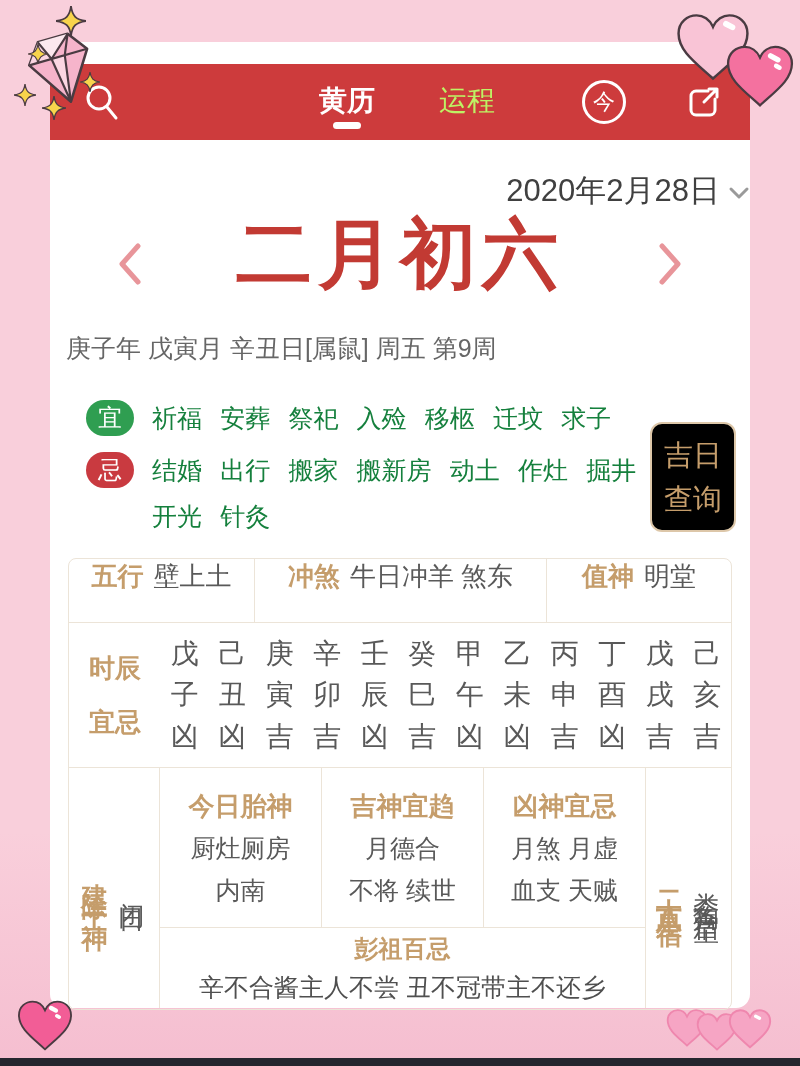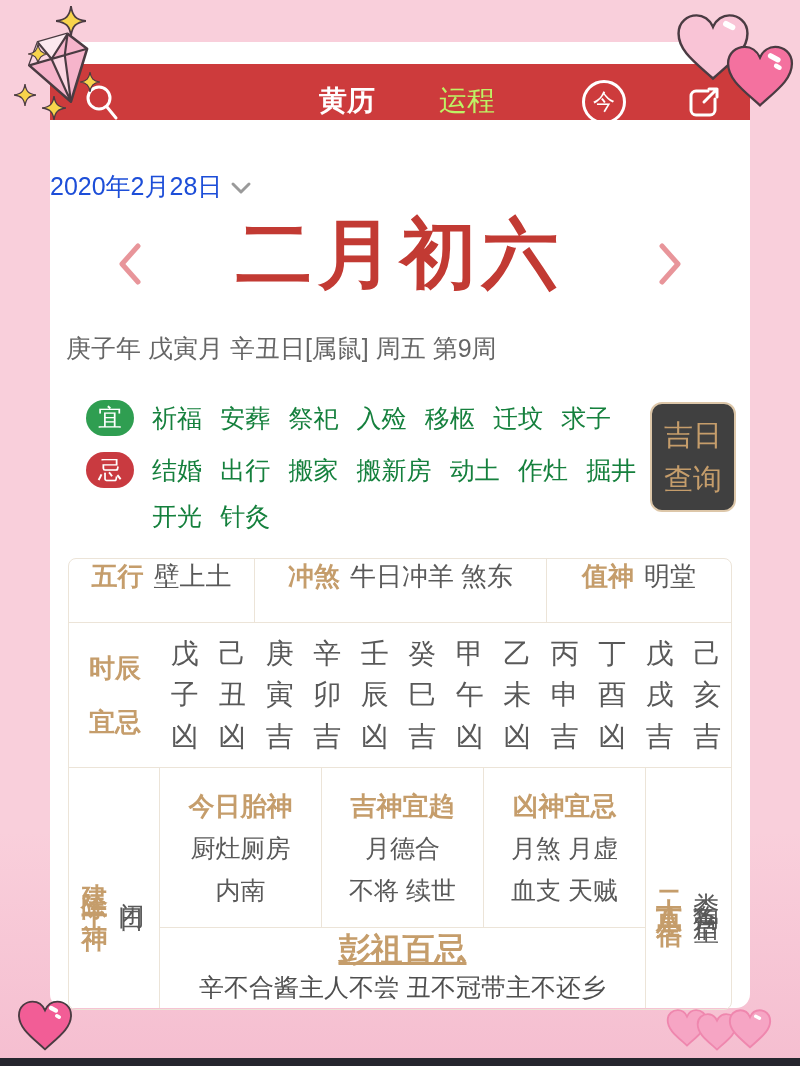--- a/index.html
+++ b/index.html
@@ -9,39 +9,39 @@
     position:relative; overflow:hidden;
     background:linear-gradient(180deg,#f9cfdb 0%,#f9cfdb 78%,#f5bed0 100%);
   }
   
   .app-card {
     position:absolute; left:50px; top:42px; width:700px; height:966px;
     background:#ffffff; border-radius:14px;
   }
   
   .hdr {
-    position:absolute; left:0; top:22px; width:700px; height:56px;
+    position:absolute; left:0; top:22px; width:700px; height:76px;
     background:#cd3b3c; border-radius:10px 10px 0 0;
   }
   .hdr .search { position:absolute; left:32px; top:18px; width:40px; height:40px; cursor:pointer; }
   .tab { position:absolute; top:18px; width:90px; text-align:center; font-size:28px; cursor:pointer; }
   .tab1 { left:252px; color:#ffffff; font-weight:bold; }
   .tab2 { left:372px; color:#bef264;font-family:Liberation Mono, monospace; }
   .tab-underline { position:absolute; left:283px; top:58px; width:28px; height:7px; border-radius:4px; background:#ffffff; }
   .today-ic {
     position:absolute; left:532px; top:16px; width:44px; height:44px;
     border:3px solid #ffffff; border-radius:50%; color:#fff;
     display:flex; align-items:center; justify-content:center;
     font-size:22px; cursor:pointer;
   }
   .share-ic { position:absolute; left:634px; top:18px; width:40px; height:40px; cursor:pointer; }
   
   .date-row {
-    position:absolute; left:0; top:128px; width:100%; text-align:left;
-    color:#1d4ed8; font-size:25px; cursor:pointer;
+    position:absolute; left:0; top:128px; width:100%; text-align:right;
+    color:#404040; font-size:31px; cursor:pointer;
   }
   .date-row svg { vertical-align:middle; margin-left:8px; }
   .lunar-title {
     position:absolute; left:0; top:162px; width:100%; text-align:center;
     font-family:Liberation Mono, monospace;
     font-weight:bold; font-size:76px; letter-spacing:6px; color:#c23a33;
   }
   .arrow { position:absolute; top:198px; width:30px; height:48px; cursor:pointer; }
   .arrow.prev { left:64px; } .arrow.next { left:606px; }
   .subtitle {
@@ -55,22 +55,22 @@
   }
   .badge.yi { top:358px; background:#2f9e51; }
   .badge.ji { top:410px; background:#c93a40; }
   .items {
     position:absolute; left:102px; width:488px;
     color:#15803d; font-size:25px; line-height:46px; word-spacing:0.45em;
   }
   .items.yi { top:353px; }
   .items.ji { top:405px; }
   .lucky-btn {
-    position:absolute; left:600px; top:360px; width:86px; height:110px;
-    border:2px solid #ddc7a9; border-radius:12px; background:#404040;
+    position:absolute; left:600px; top:380px; width:86px; height:110px;
+    border:2px solid #ddc7a9; border-radius:12px; background:#000000;
     color:#c59d6b; font-size:29px; line-height:44px; text-align:center;
     display:flex; flex-direction:column; align-items:center; justify-content:center;
     cursor:pointer;
   }
   
   .tbl {
     position:absolute; left:18px; top:516px; width:664px; height:452px;
     border:1px solid #ece4d8; border-radius:8px; font-size:26px; color:#595959;
   }
   .lab { color:#c59d6b; font-weight:bold; }
@@ -86,21 +86,21 @@
   .vtext { writing-mode:vertical-rl; text-orientation:upright; letter-spacing:10px; font-size:26px; }
   .vtext.short { letter-spacing:6px; align-self:center; }
   .sec { border-left:1px solid #ece4d8; display:flex; flex-direction:column; align-items:center; justify-content:center; text-align:center; line-height:42px; padding:4px 2px; }
   .sec .t { font-size:26px; }
   .sec .v { font-size:25px; }
   .xingxiu { border-left:1px solid #ece4d8; }
   .pengzu {
     grid-column:2 / 5; grid-row:2; border-left:1px solid #ece4d8; border-top:1px solid #ece4d8;
     display:flex; flex-direction:column; align-items:center; justify-content:center; line-height:38px;
   }
-  .pengzu .t { font-size:32px;text-decoration:underline; }
+  .pengzu .t { font-size:24px; }
   .pengzu .v { font-size:25px; color:#4f4f4f; }
   
   .decor { position:absolute; z-index:5; pointer-events:none; }
   .bottom-strip { position:absolute; left:0; top:1058px; width:800px; height:8px; background:#26262e; }
 </style>
 </head>
 <body>
 
 <div class="app-card">
 

